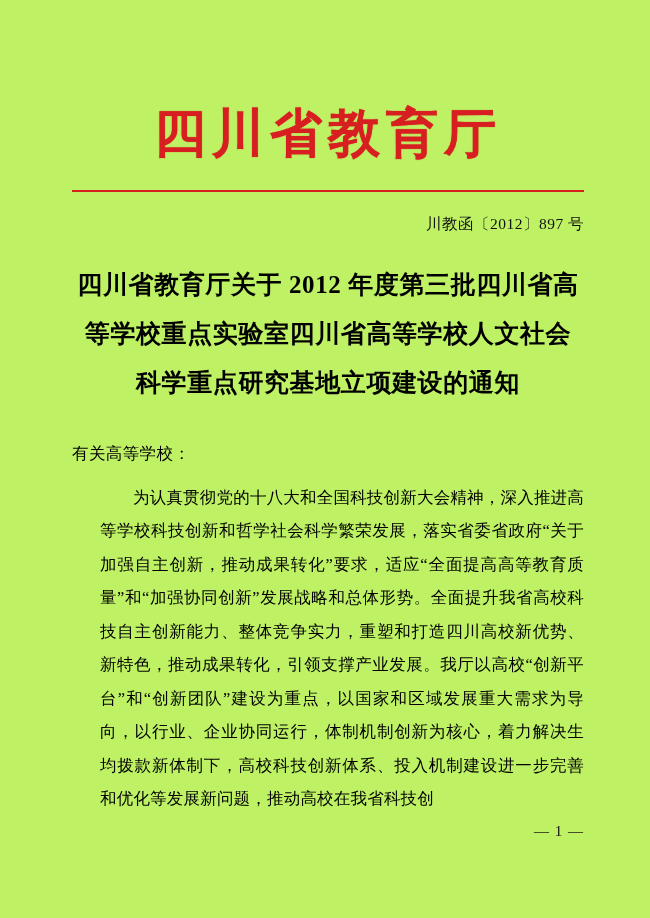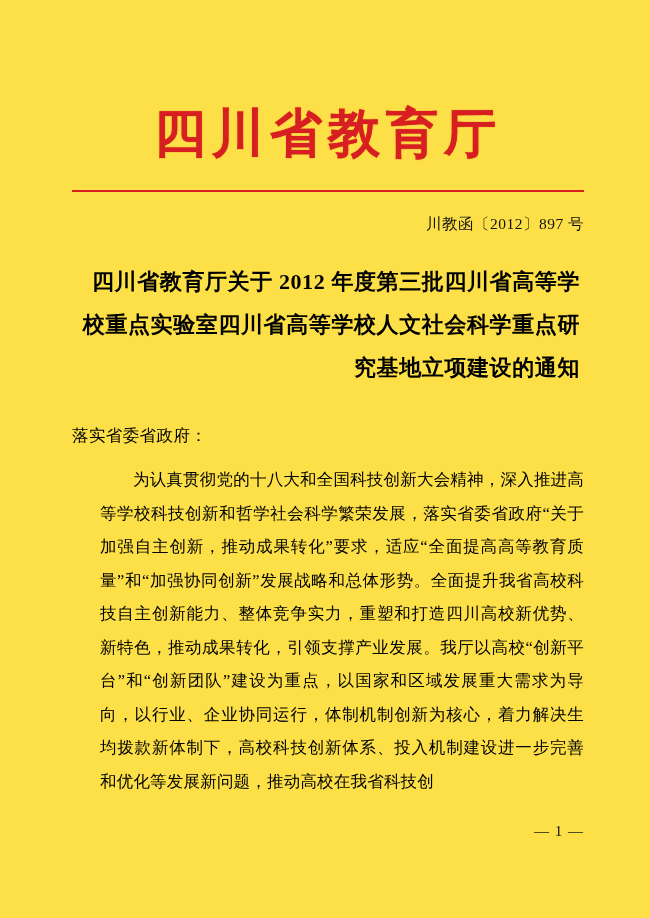--- a/index.html
+++ b/index.html
@@ -11,21 +11,21 @@
     width: 650px;
     height: 918px;
     font-family: "Liberation Serif", "DejaVu Serif", serif;
     color: #000;
     overflow: hidden;
   }
   .page {
     position: relative;
     width: 650px;
     height: 918px;
-    background: #fde047;
+    background: #bef264;
     box-sizing: border-box;
   }
   .doc-body {
     position: absolute;
     left: 72px;
     right: 66px;
     top: 0;
     bottom: 0;
   }
 
@@ -56,22 +56,22 @@
     margin-top: 22px;
     text-align: right;
     font-size: 15.5px;
     letter-spacing: 0.5px;
     color: #111;
   }
 
   
   .doc-title {
     margin-top: 26px;
-    text-align: right;
-    font-size: 22px;
+    text-align: center;
+    font-size: 25px;
     font-weight: bold;
     line-height: 1.95;
     letter-spacing: 0.6px;
     padding: 0 4px;
   }
 
   
   .salutation {
     margin-top: 30px;
     font-size: 16.5px;
@@ -110,20 +110,20 @@
     <div class="masthead">
       <div class="masthead-title">四川省教育厅</div>
     </div>
 
     <div class="red-rule"></div>
 
     <div class="doc-number">川教函〔2012〕897 号</div>
 
     <div class="doc-title">四川省教育厅关于 2012 年度第三批四川省高等学校重点实验室四川省高等学校人文社会科学重点研究基地立项建设的通知</div>
 
-    <div class="salutation">落实省委省政府：</div>
+    <div class="salutation">有关高等学校：</div>
 
     <div class="para">为认真贯彻党的十八大和全国科技创新大会精神，深入推进高等学校科技创新和哲学社会科学繁荣发展，落实省委省政府“关于加强自主创新，推动成果转化”要求，适应“全面提高高等教育质量”和“加强协同创新”发展战略和总体形势。全面提升我省高校科技自主创新能力、整体竞争实力，重塑和打造四川高校新优势、新特色，推动成果转化，引领支撑产业发展。我厅以高校“创新平台”和“创新团队”建设为重点，以国家和区域发展重大需求为导向，以行业、企业协同运行，体制机制创新为核心，着力解决生均拨款新体制下，高校科技创新体系、投入机制建设进一步完善和优化等发展新问题，推动高校在我省科技创</div>
 
   </div>
 
   <div class="page-footer">— 1 —</div>
 </div>
 
 </body></html>

